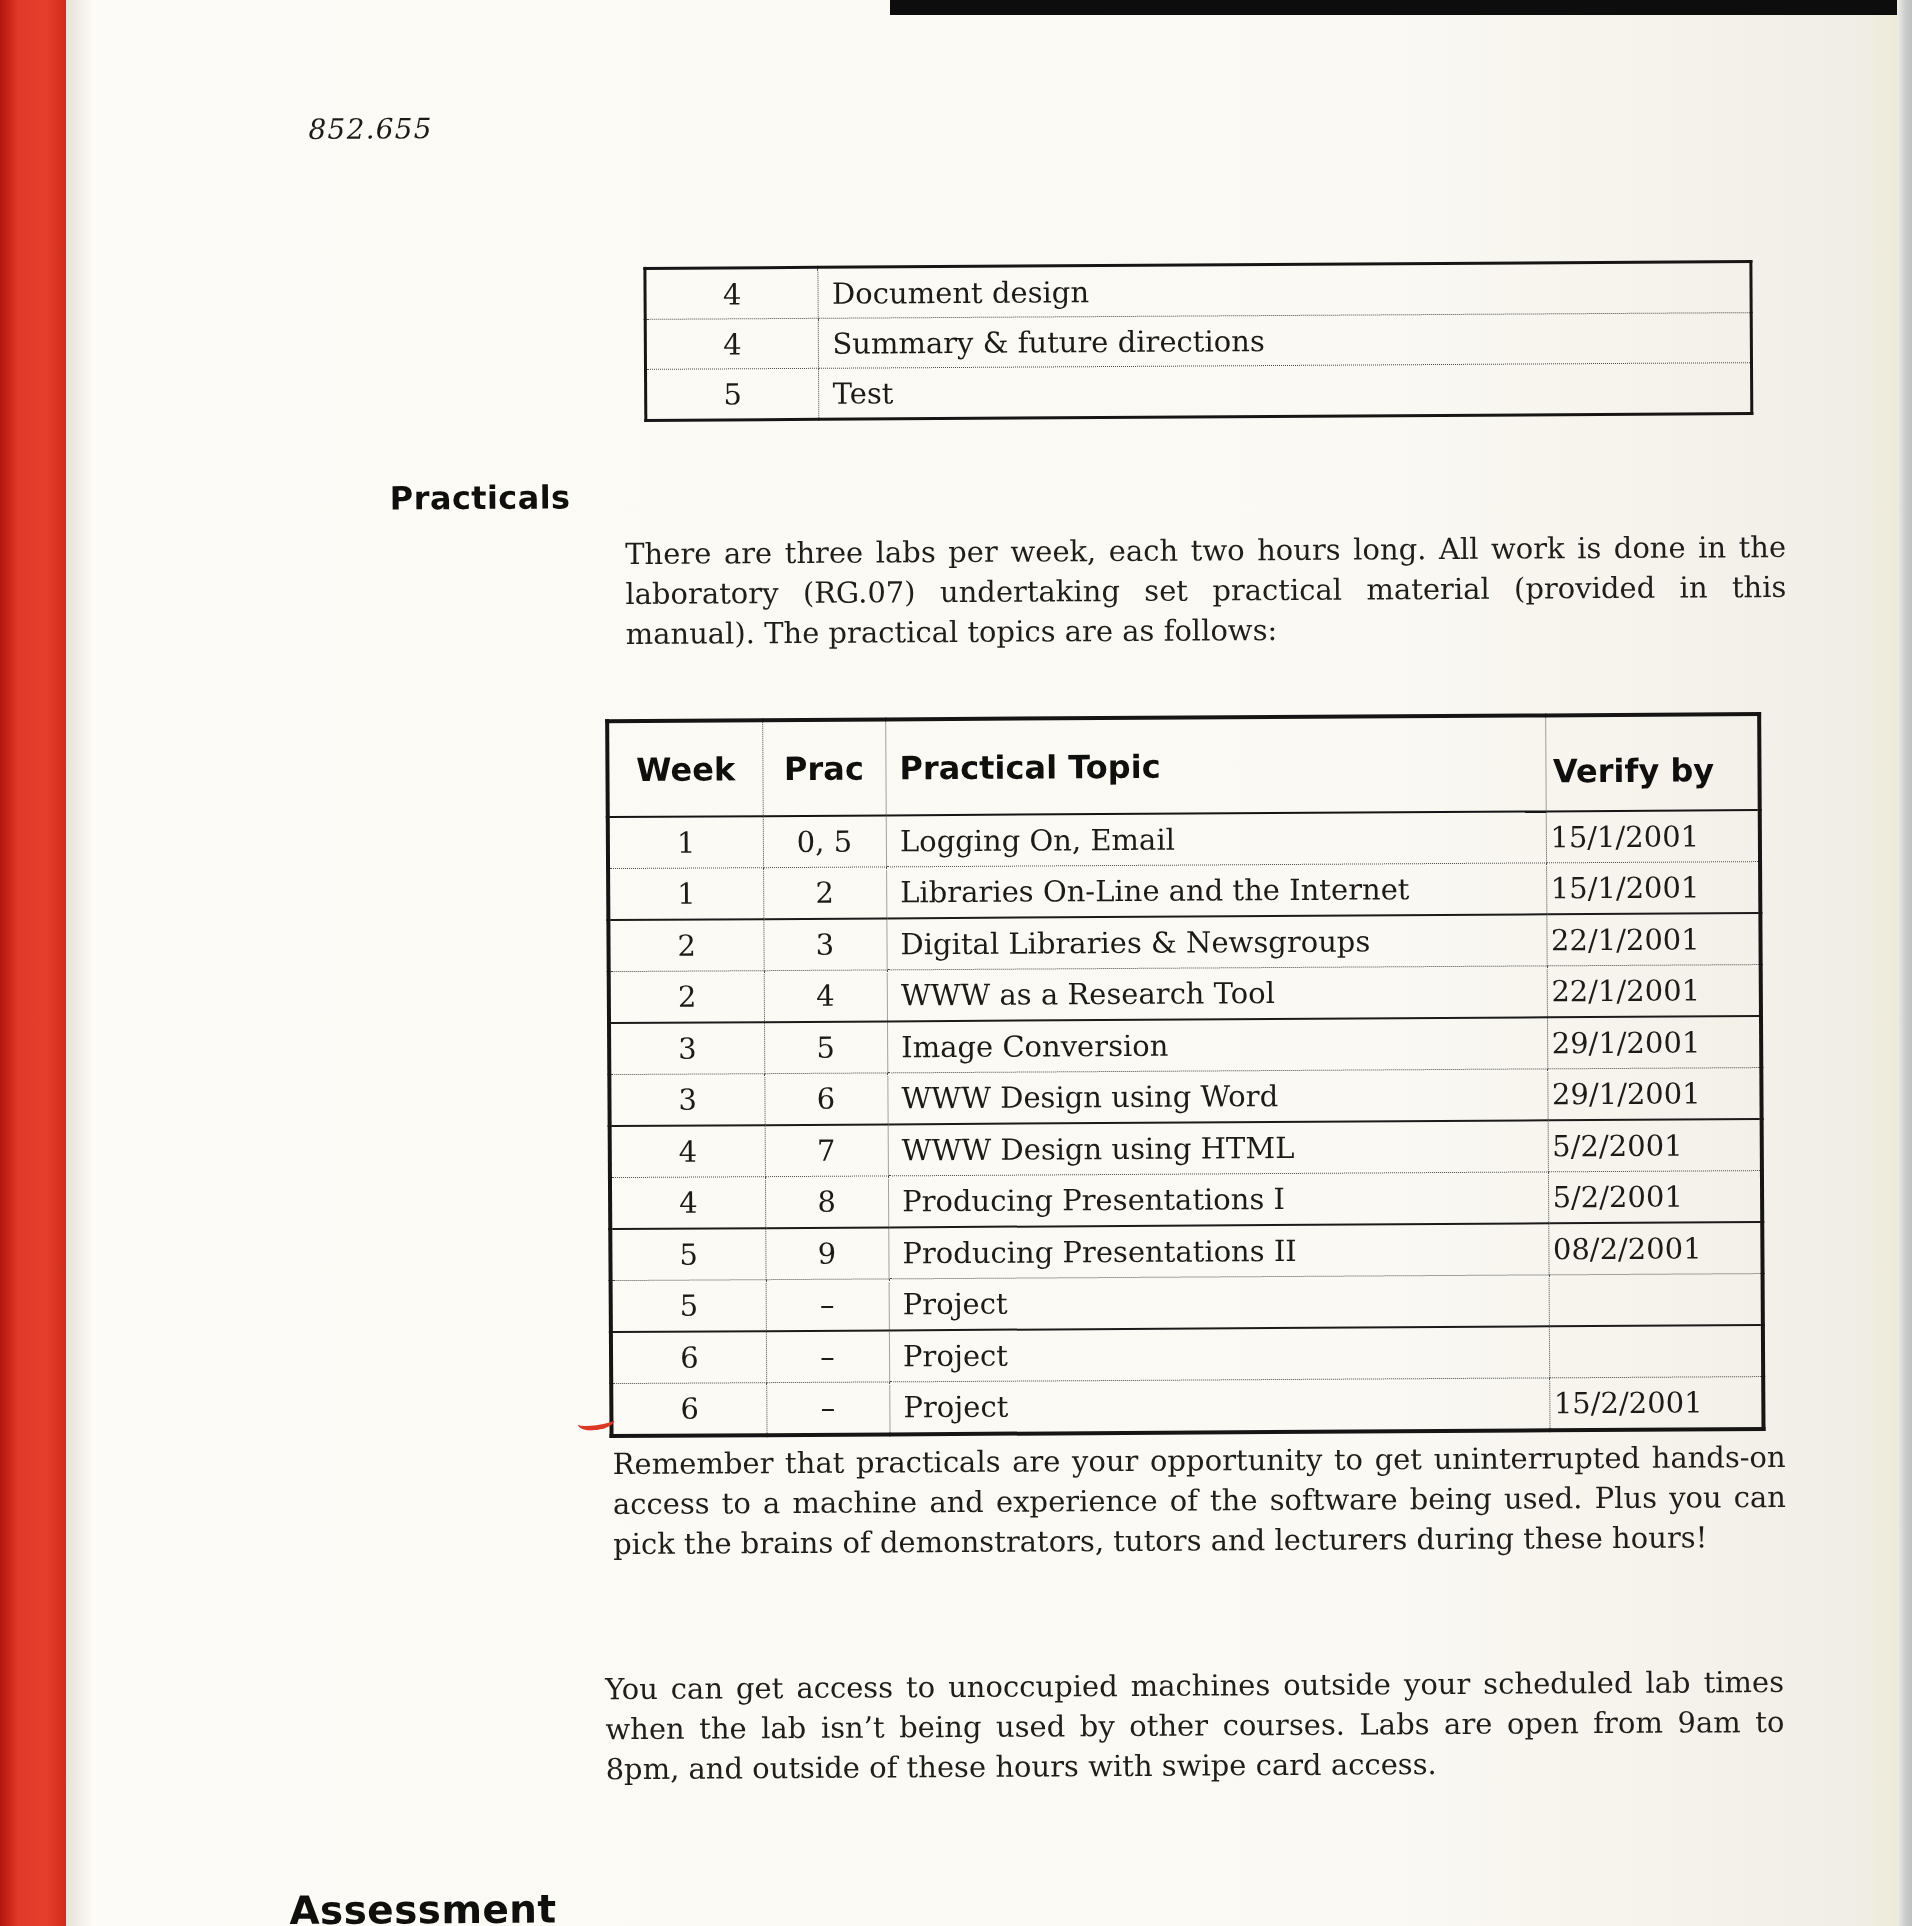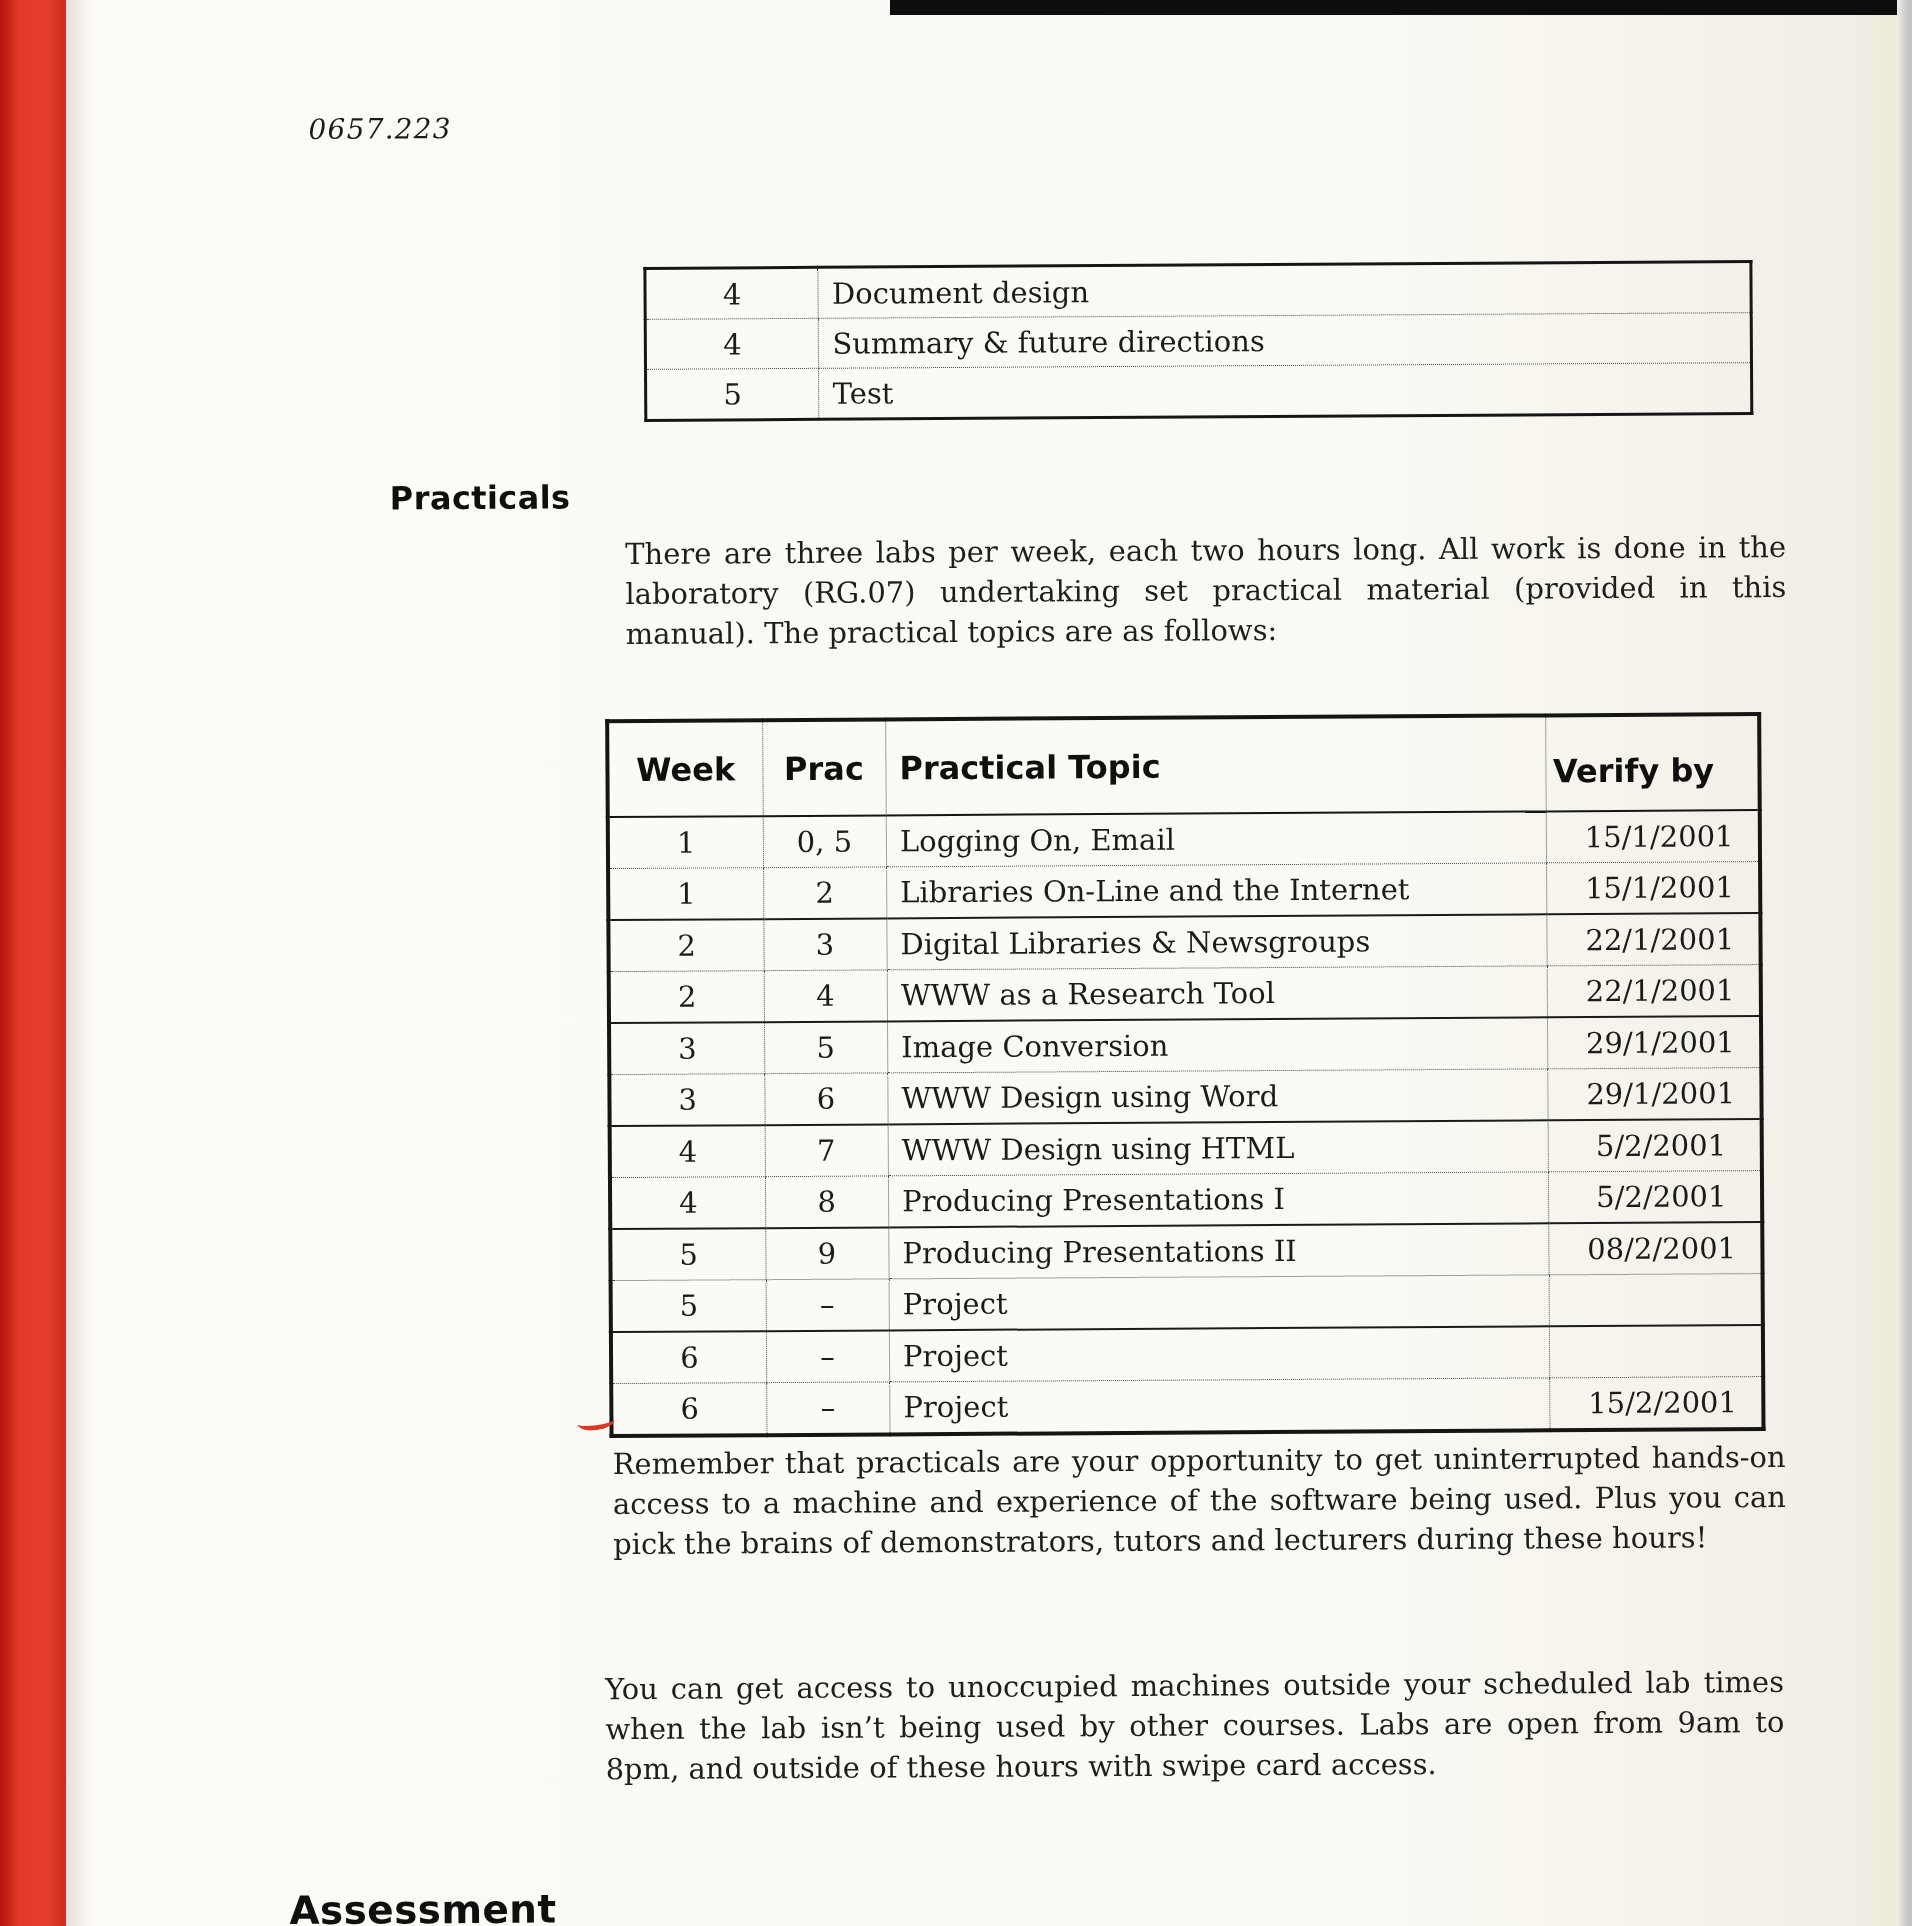--- a/index.html
+++ b/index.html
@@ -51,35 +51,35 @@
   .ptable th:last-child{border-right:none;}
   .ptable th.th-left{text-align:left;padding-left:13.5px;}
   .ptable th.th-verify{text-align:left;padding-left:7px;padding-top:15.4px;}
   .ptable td{border-right:1.9px dotted #4a4a48;border-bottom:1.9px dotted #4a4a48;
     font-size:29px;height:48px;vertical-align:middle;}
   .ptable td:last-child{border-right:none;}
   .ptable tr.week-end td{border-bottom:2.3px solid #1c1b19;}
   .ptable tbody tr:last-child td{border-bottom:none;}
   .ptable .ca{text-align:center;}
   .ptable .topic{padding-left:13.5px;text-align:left;}
-  .ptable .verify{padding-left:15px;text-align:center;}
+  .ptable .verify{padding-left:4px;text-align:left;}
   .red-mark{position:absolute;left:577px;top:1411px;width:37px;height:11.6px;
     border-bottom:5px solid #dd3726;border-radius:50%;transform:rotate(-7deg);}
 </style>
 </head>
 <body>
 
 <div class="spine"></div>
 <div class="spine-shadow"></div>
 <div class="top-edge"></div>
 <div class="right-edge"></div>
 
 <div class="content">
 
-  <div class="course-code">0657.223</div>
+  <div class="course-code">852.655</div>
 
   <table class="ttable">
     <tbody>
       <tr>
         <td class="t-week">4</td>
         <td class="t-topic">Document design</td>
       </tr>
       <tr>
         <td class="t-week">4</td>
         <td class="t-topic">Summary &amp; future directions</td>

